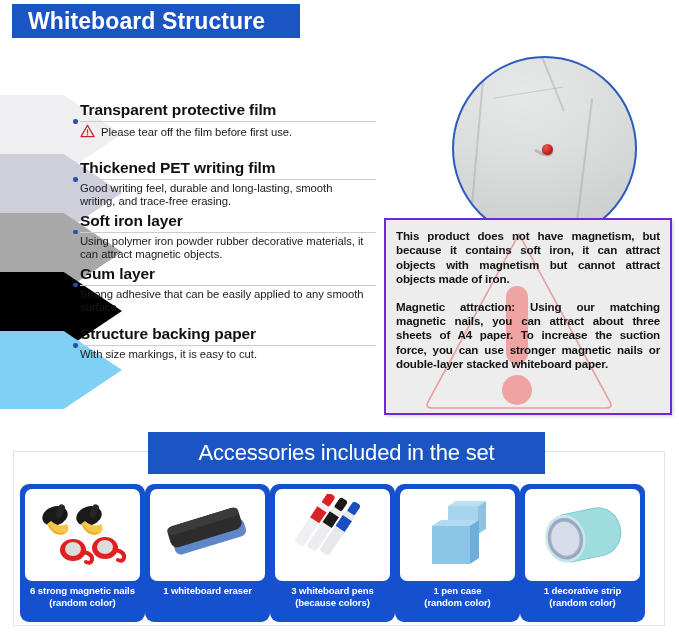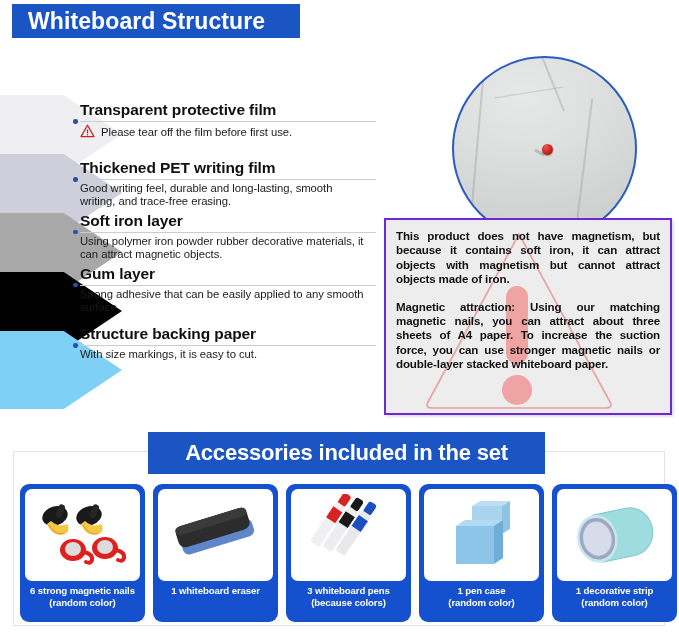--- a/index.html
+++ b/index.html
@@ -116,25 +116,25 @@
     position:absolute;left:13px;top:21px;width:652px;height:175px;
     border:1.5px solid #E3E3E3;box-sizing:border-box;background:#ffffff;
   }
   #acc-banner{
     position:absolute;left:148px;top:2px;width:397px;height:42px;
     background:#1B55C4;
     display:flex;align-items:center;justify-content:center;
     z-index:3;
   }
   #acc-banner span{
-    color:#ffffff;font-size:22px;font-weight:bold;letter-spacing:-0.2px;
+    color:#ffffff;font-size:22px;font-weight:normal;letter-spacing:-0.2px;
   }
   #acc-cards{
     position:absolute;left:20px;top:54px;width:640px;height:138px;
-    display:flex;gap:8px;z-index:2;
+    display:flex;z-index:2;
   }
   .acc-card{
     width:125px;height:138px;
     background:#1550CF;
     border-radius:9px;
     box-sizing:border-box;
     padding:5px 5px 0 5px;
     display:flex;flex-direction:column;align-items:center;
   }
   .acc-thumb{

